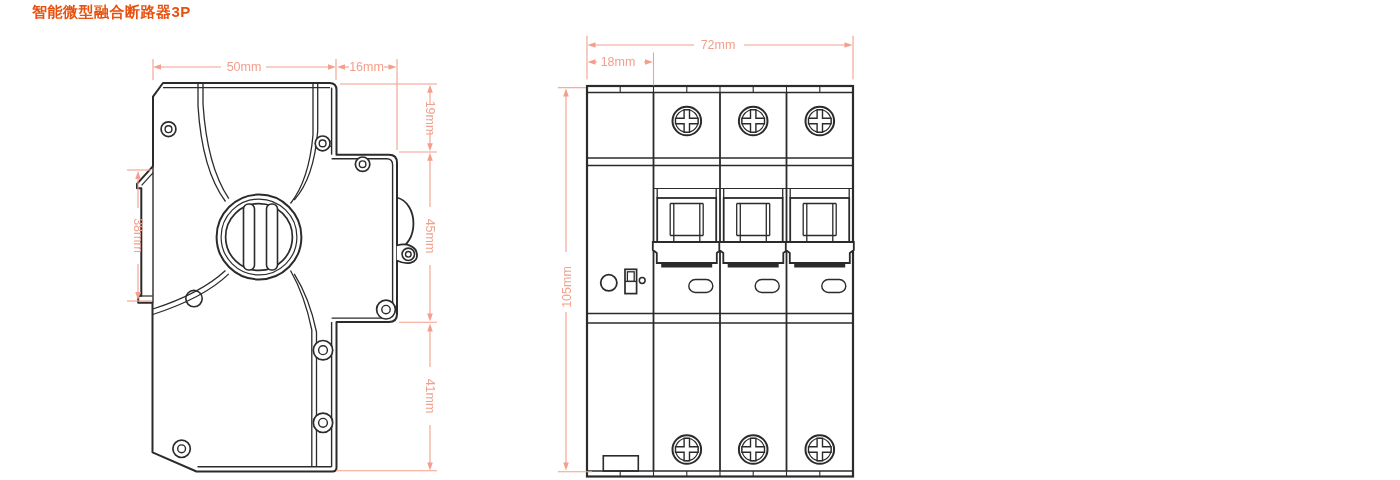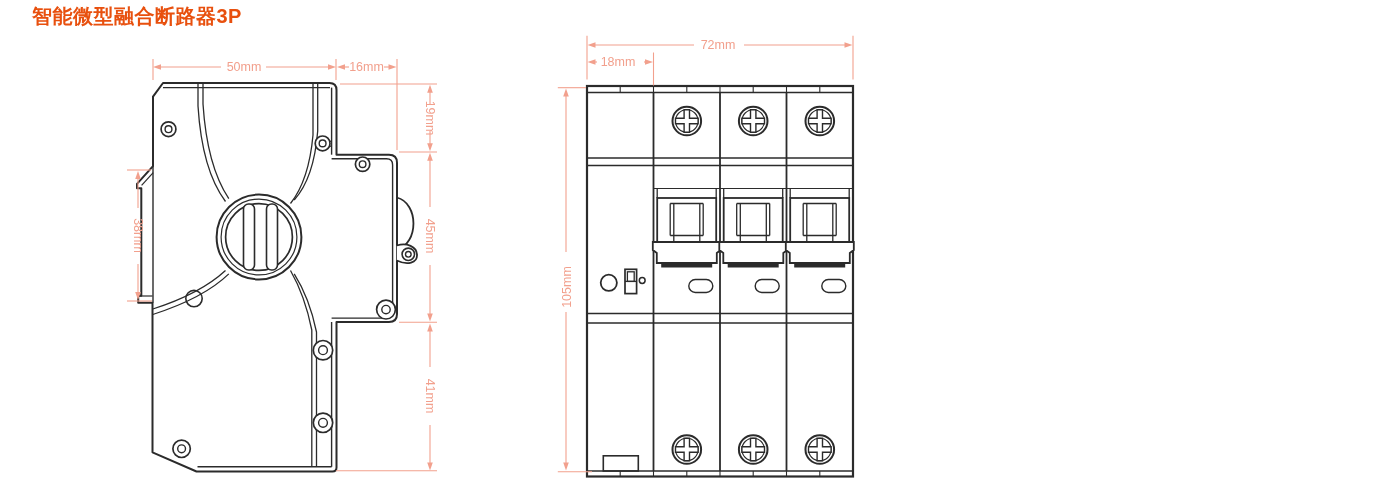--- a/index.html
+++ b/index.html
@@ -5,21 +5,21 @@
   html,body{margin:0;padding:0;background:#ffffff;}
   #canvas{
     position:relative;
     width:1400px;height:480px;
     background:#ffffff;
     overflow:hidden;
     font-family:"Liberation Sans","DejaVu Sans",sans-serif;
   }
   #page-title{
     position:absolute;left:32px;top:3px;
-    font-size:20px;font-weight:bold;color:#e8500e;
+    font-size:15px;font-weight:bold;color:#e8500e;
     letter-spacing:0.5px;white-space:nowrap;
   }
   svg{position:absolute;left:0;top:0;}
   .part{stroke:#2b2b2b;fill:none;}
   .part-fill{stroke:#2b2b2b;fill:#ffffff;}
   .dark-fill{fill:#2b2b2b;stroke:none;}
   .dim{stroke:#f2a08d;stroke-width:1.1;fill:none;}
   .dim-arrow{fill:#f2a08d;stroke:none;}
   .dim-text{fill:#f2a08d;font-size:12.5px;font-family:"Liberation Sans","DejaVu Sans",sans-serif;}
 </style>

